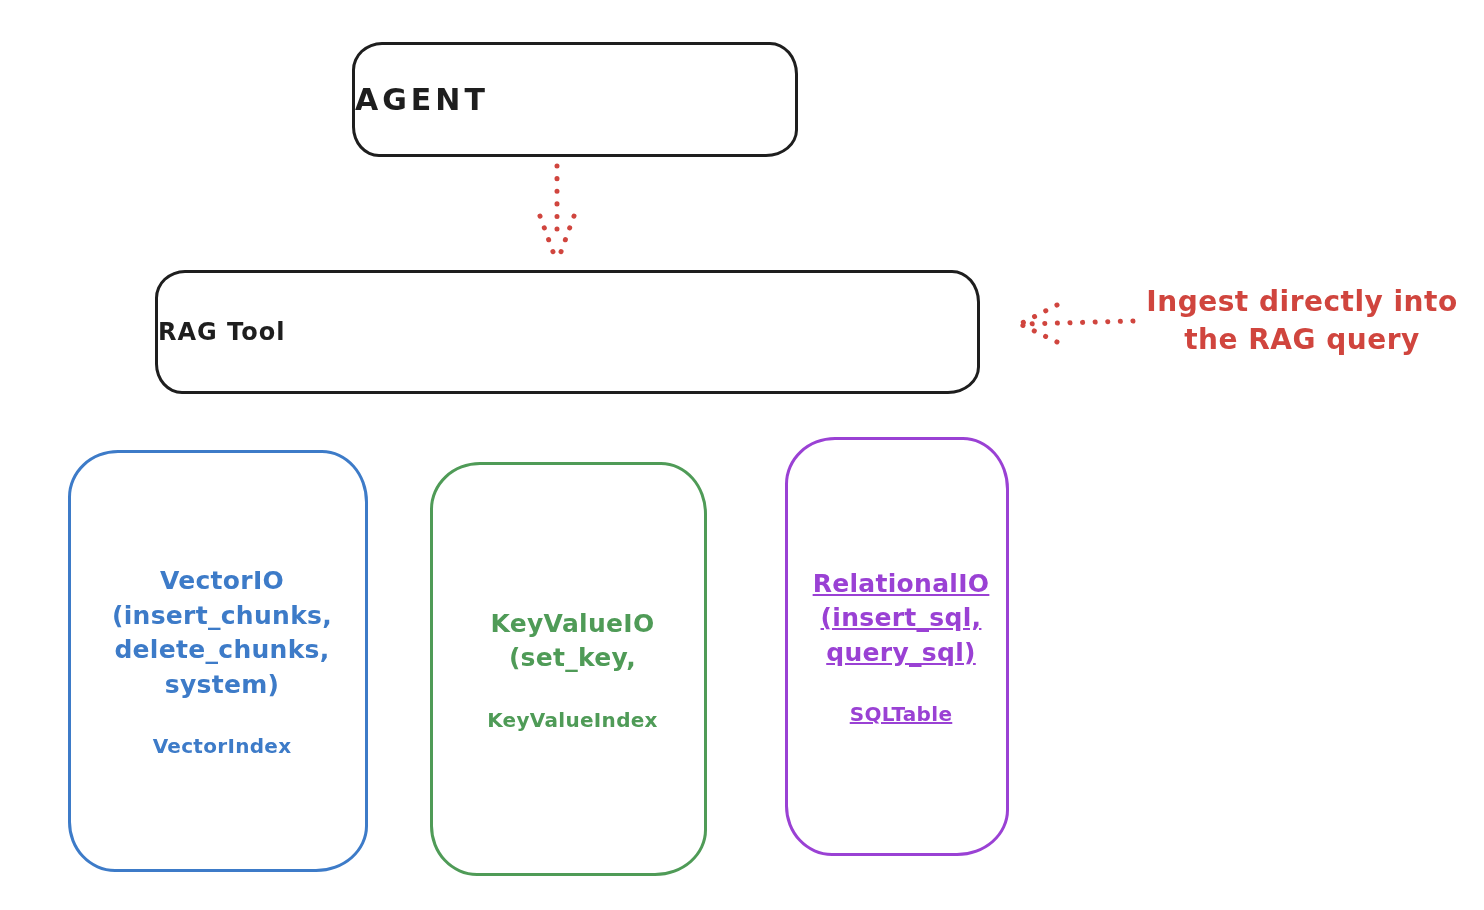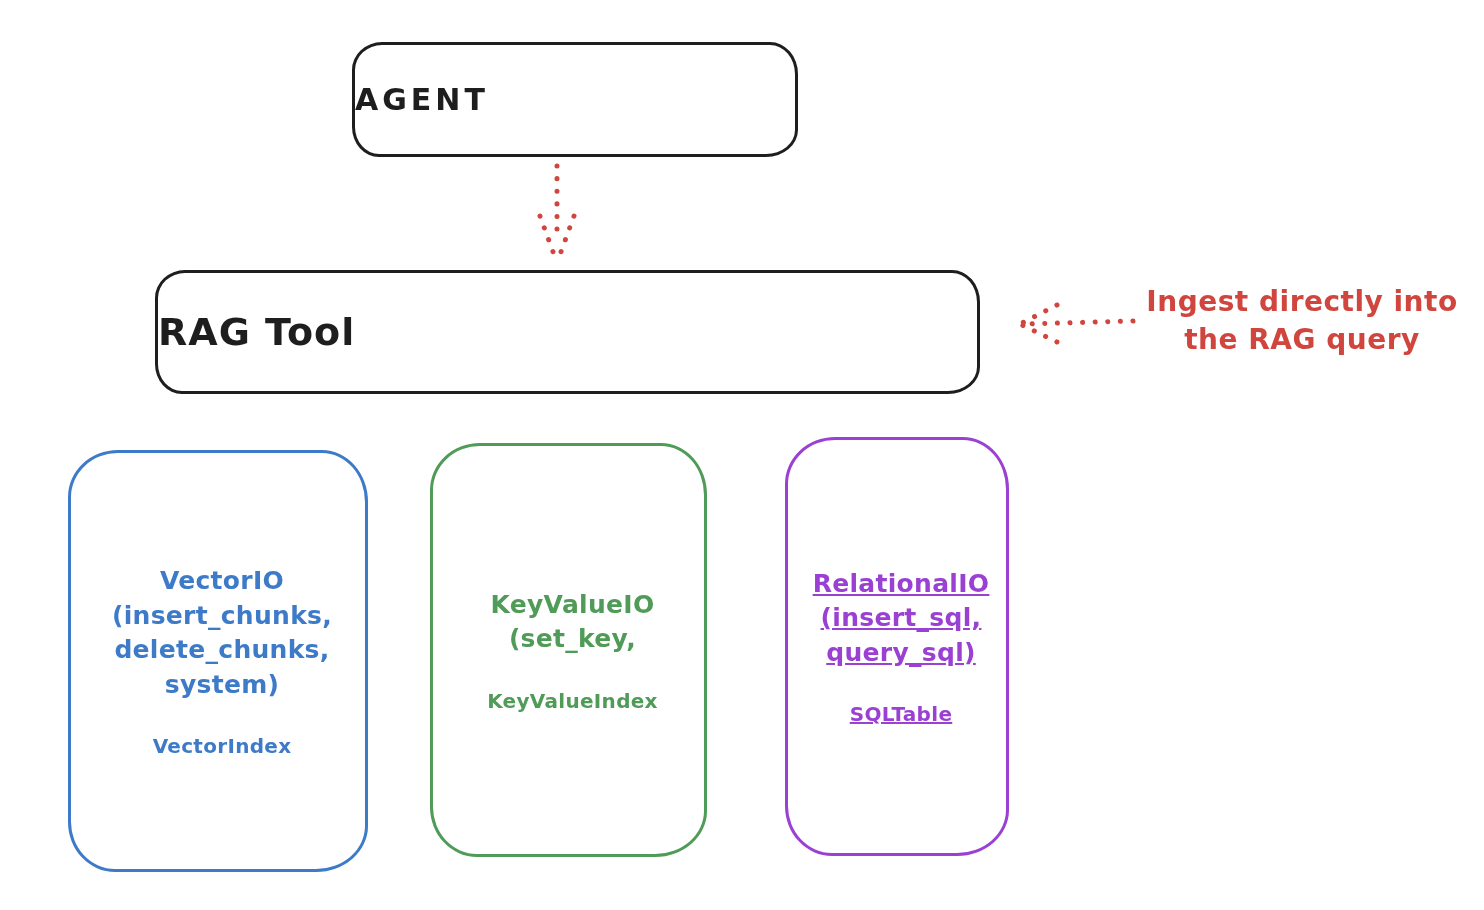--- a/index.html
+++ b/index.html
@@ -25,21 +25,21 @@
   }
   .agent-box  { left: 352px; top: 42px;  width: 446px; height: 115px; }
   .rag-box    { left: 155px; top: 270px; width: 825px; height: 124px; }
 
   .agent-label {
     font-size: 30px;
     font-weight: 700;
     letter-spacing: 4px;
   }
   .rag-label {
-    font-size: 38px;
+    font-size: 24px;
     font-weight: 600;
     letter-spacing: 1px;
   }
 
   
   .arrow { position: absolute; color: var(--c, #d0453e); }
   .arrow-vertical   { left: 527px; top: 162px; }
   .arrow-horizontal { left: 1013px; top: 296px; }
 
   
@@ -63,21 +63,21 @@
     border-radius: 50px 46px 52px 47px / 47px 52px 46px 50px;
     display: flex;
     flex-direction: column;
     align-items: center;
     justify-content: center;
     text-align: center;
     background: #ffffff;
     padding-left: 8px;
   }
   .io-card-vector     { left: 68px;  top: 450px; width: 300px; height: 422px; }
-  .io-card-keyvalue   { left: 430px; top: 443px; width: 277px; height: 414px; }
+  .io-card-keyvalue   { left: 430px; top: 462px; width: 277px; height: 414px; }
   .io-card-relational { left: 785px; top: 437px; width: 224px; height: 419px; text-decoration: underline; }
 
   .io-title {
     font-size: 25px;
     font-weight: 600;
     line-height: 1.38;
     letter-spacing: 0.3px;
   }
   .io-index {
     margin-top: 32px;

